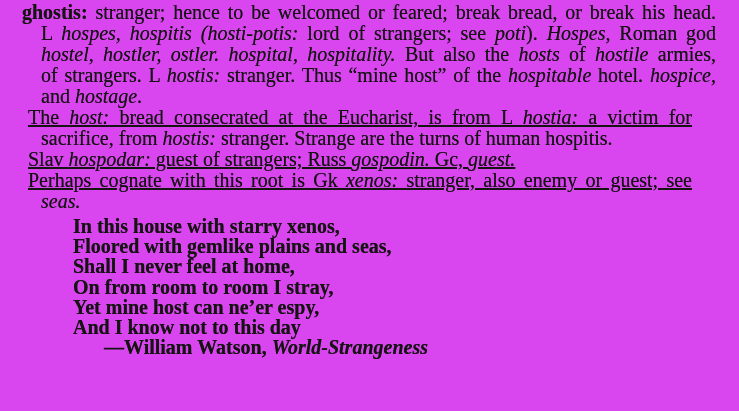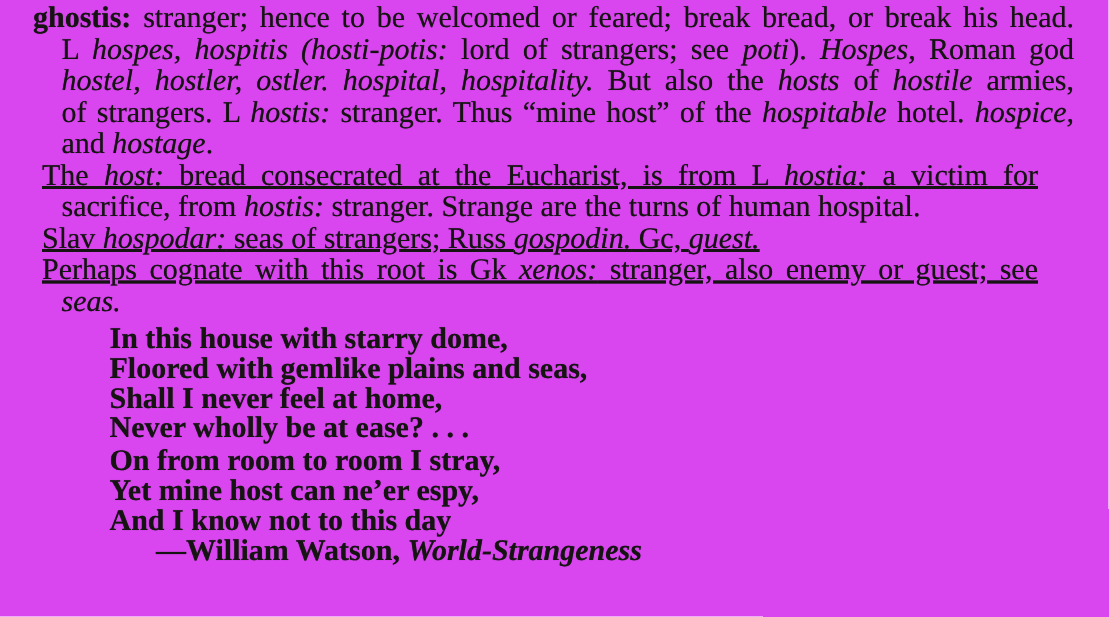--- a/index.html
+++ b/index.html
@@ -59,34 +59,33 @@
   <section class="bodytext" id="text-root" style="color: rgb(21, 20, 18);">
       <div class="block block-entry-paragraph-root">
         <div class="line headword-line just"><span class="seg-b">ghostis:</span><span class="seg-r"> stranger; hence to be welcomed or feared; break bread, or break his head.</span></div>
         <div class="line body-line just"><span class="seg-r">L </span><span class="seg-i">hospes, hospitis (hosti-potis:</span><span class="seg-r"> lord of strangers; see </span><span class="seg-i">poti</span><span class="seg-r">). </span><span class="seg-i">Hospes,</span><span class="seg-r"> Roman god</span></div>
         <div class="line body-line just"><span class="seg-i">hostel, hostler, ostler. hospital, hospitality.</span><span class="seg-r"> But also the </span><span class="seg-i">hosts</span><span class="seg-r"> of </span><span class="seg-i">hostile</span><span class="seg-r"> armies,</span></div>
         <div class="line body-line just"><span class="seg-r">of strangers. L </span><span class="seg-i">hostis:</span><span class="seg-r"> stranger. Thus “mine host” of the </span><span class="seg-i">hospitable</span><span class="seg-r"> hotel. </span><span class="seg-i">hospice,</span></div>
         <div class="line body-line"><span class="seg-r">and </span><span class="seg-i">hostage</span><span class="seg-r">.</span></div>
       </div>
       <div class="block block-entry-paragraph-host">
         <div class="line paragraph-first just"><span class="seg-r">The </span><span class="seg-i">host:</span><span class="seg-r"> bread consecrated at the Eucharist, is from L </span><span class="seg-i">hostia:</span><span class="seg-r"> a victim for</span></div>
-        <div class="line body-line"><span class="seg-r">sacrifice, from </span><span class="seg-i">hostis:</span><span class="seg-r"> stranger. Strange are the turns of human hospital.</span></div>
+        <div class="line body-line"><span class="seg-r">sacrifice, from </span><span class="seg-i">hostis:</span><span class="seg-r"> stranger. Strange are the turns of human hospitis.</span></div>
       </div>
       <div class="block block-entry-paragraph-slav">
-        <div class="line paragraph-first"><span class="seg-r">Slav </span><span class="seg-i">hospodar:</span><span class="seg-r"> seas of strangers; Russ </span><span class="seg-i">gospodin.</span><span class="seg-r"> Gc, </span><span class="seg-i">guest.</span></div>
+        <div class="line paragraph-first"><span class="seg-r">Slav </span><span class="seg-i">hospodar:</span><span class="seg-r"> guest of strangers; Russ </span><span class="seg-i">gospodin.</span><span class="seg-r"> Gc, </span><span class="seg-i">guest.</span></div>
       </div>
       <div class="block block-entry-paragraph-xenos">
         <div class="line paragraph-first just"><span class="seg-r">Perhaps cognate with this root is Gk </span><span class="seg-i">xenos:</span><span class="seg-r"> stranger, also enemy or guest; see</span></div>
         <div class="line body-line"><span class="seg-i">seas.</span></div>
       </div>
       <div class="block block-stanza-1 poemwrap">
-        <div class="line verse-line"><span class="seg-r">In this house with starry dome,</span></div>
+        <div class="line verse-line"><span class="seg-r">In this house with starry xenos,</span></div>
         <div class="line verse-line"><span class="seg-r">Floored with gemlike plains and seas,</span></div>
         <div class="line verse-line"><span class="seg-r">Shall I never feel at home,</span></div>
-        <div class="line verse-line"><span class="seg-r">Never wholly be at ease? . . .</span></div>
       </div>
       <div class="block block-stanza-2 poemwrap">
         <div class="line verse-line"><span class="seg-r">On from room to room I stray,</span></div>
         <div class="line verse-line"><span class="seg-r">Yet mine host can ne’er espy,</span></div>
         <div class="line verse-line"><span class="seg-r">And I know not to this day</span></div>
       </div>
       <div class="block block-poem-attribution poemwrap">
         <div class="line attribution-line"><span class="seg-b">—William Watson, </span><span class="seg-bi">World-Strangeness</span></div>
       </div>
     </section>

